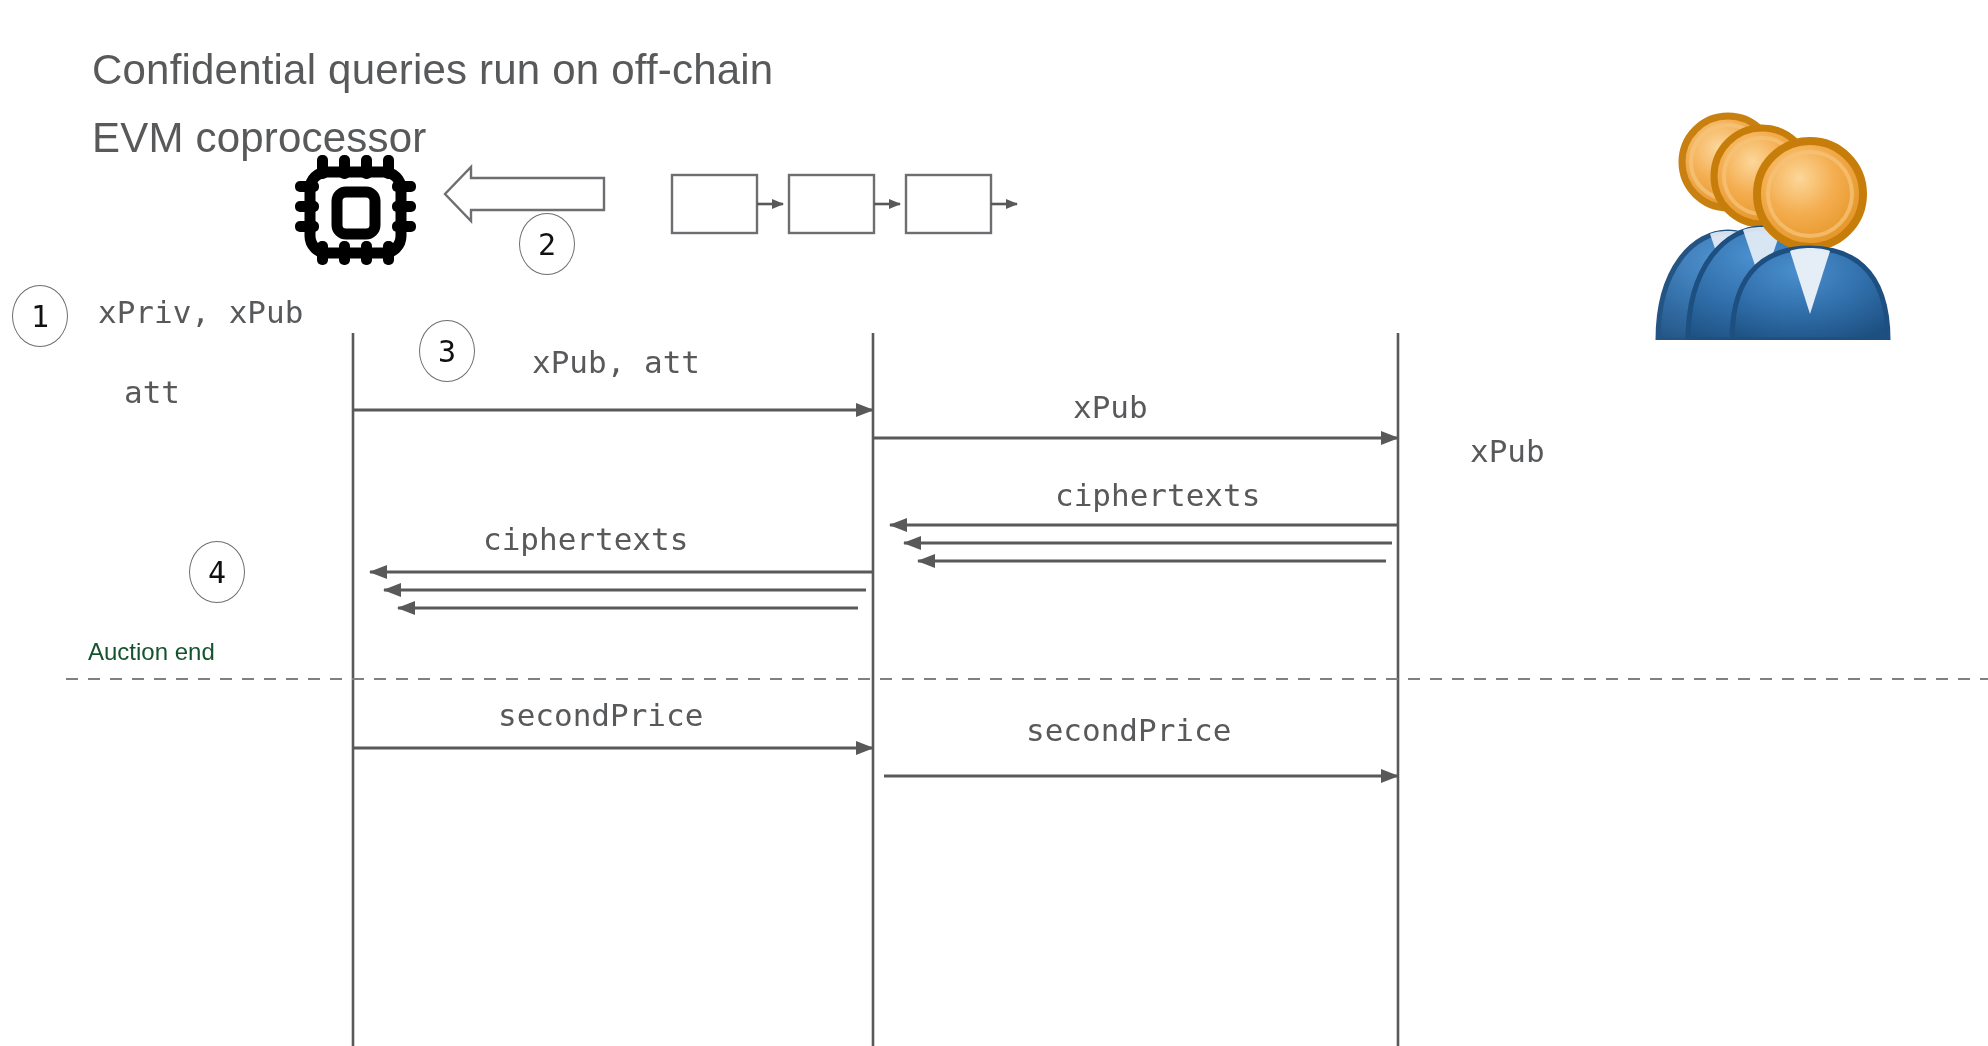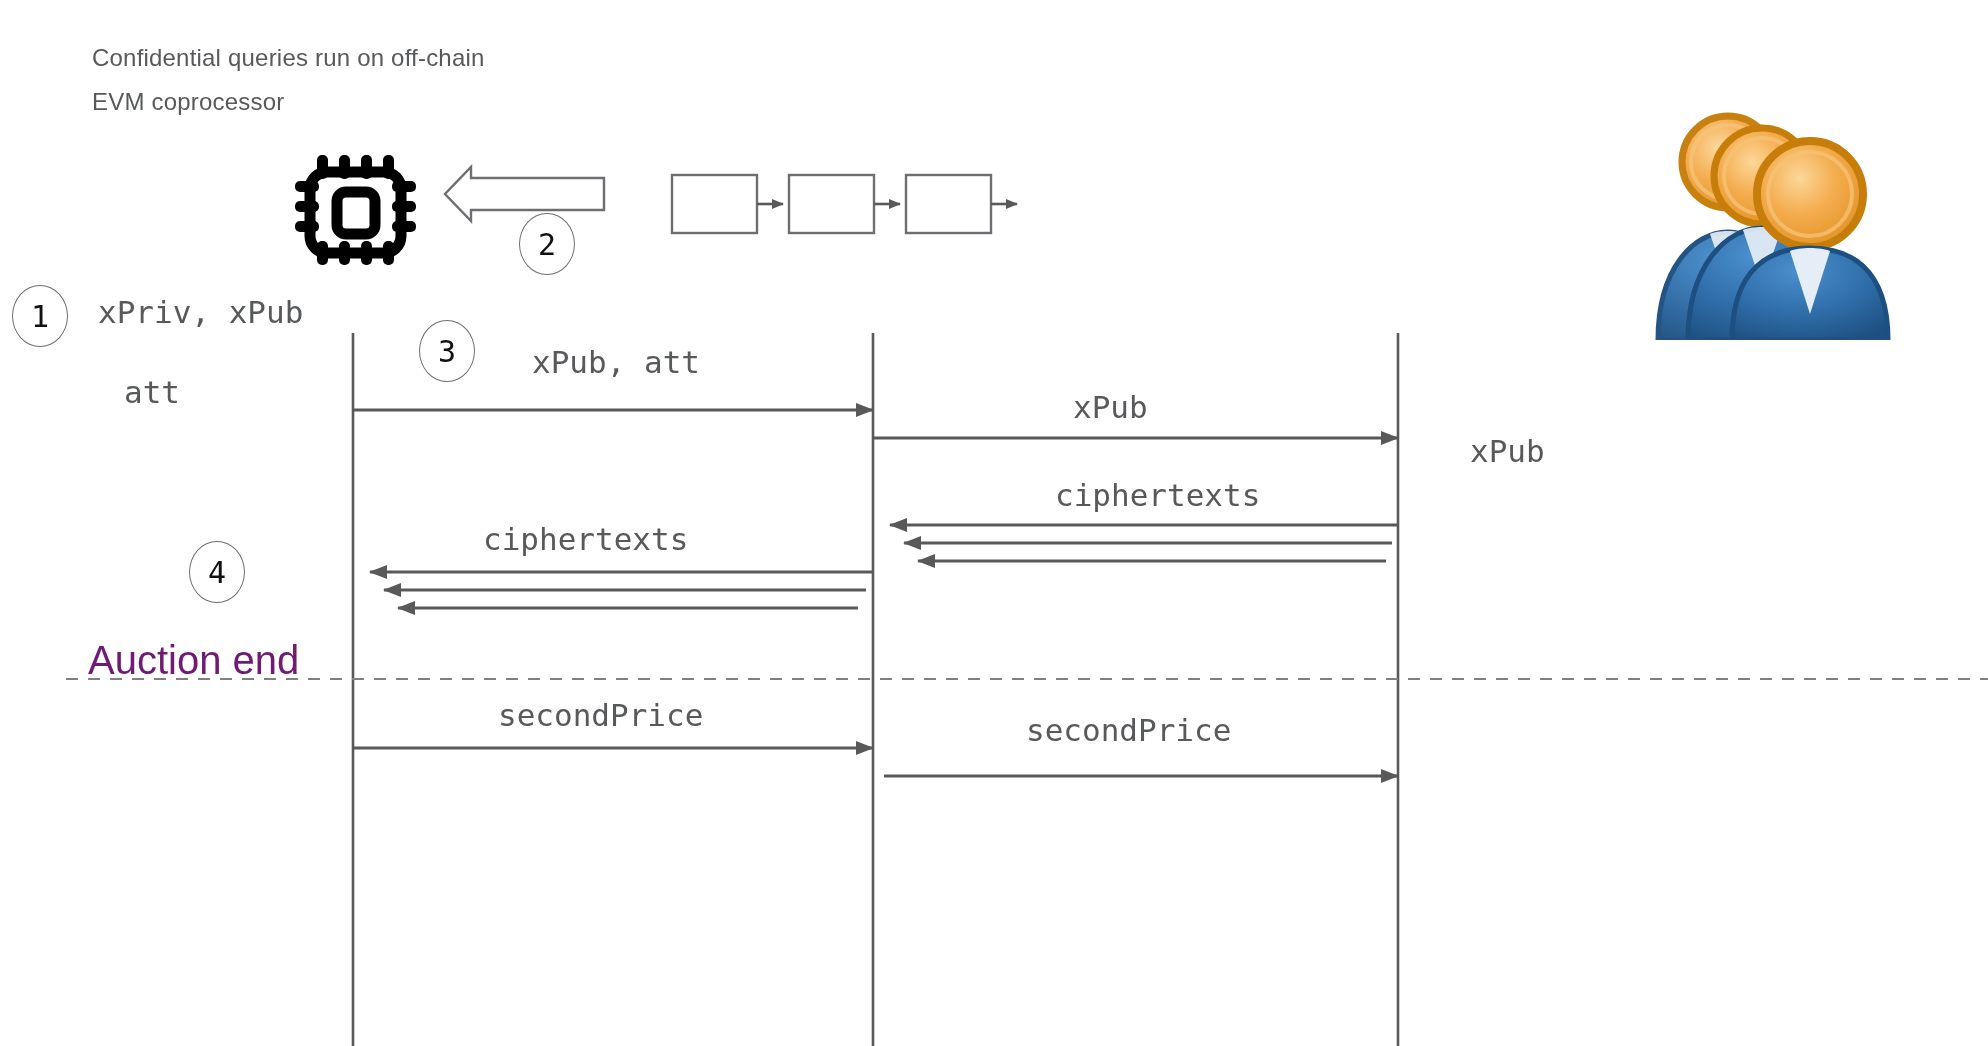--- a/index.html
+++ b/index.html
@@ -8,44 +8,44 @@
     font-family:"Liberation Sans", sans-serif;
     -webkit-font-smoothing:antialiased;
   }
   .stage{position:absolute;left:0;top:0;width:1988px;height:1046px;}
 
   
   .heading{
     position:absolute;
     color:#58595b;
     font-family:"Liberation Sans", sans-serif;
-    font-size:24px;
-    line-height:44px;
+    font-size:42px;
+    line-height:68px;
     white-space:pre-line;
     letter-spacing:0.2px;
   }
   #heading-offchain{left:92px;top:36px;width:720px;}
   #heading-onchain{left:955px;top:36px;width:560px;}
 
   
   .mono{
     position:absolute;
     color:#58595b;
     font-family:"DejaVu Sans Mono","Liberation Mono",monospace;
     font-size:31px;
     white-space:nowrap;
     letter-spacing:0px;
   }
 
   
   .plain{
     position:absolute;
-    color:#701a75;
+    color:#14532d;
     font-family:"Liberation Sans", sans-serif;
-    font-size:40px;
+    font-size:24px;
     white-space:nowrap;
   }
 
   
   .circnum{
     position:absolute;
     width:56px;height:62px;
     border:1.6px solid #6d6e71;
     border-radius:50%;
     box-sizing:border-box;

